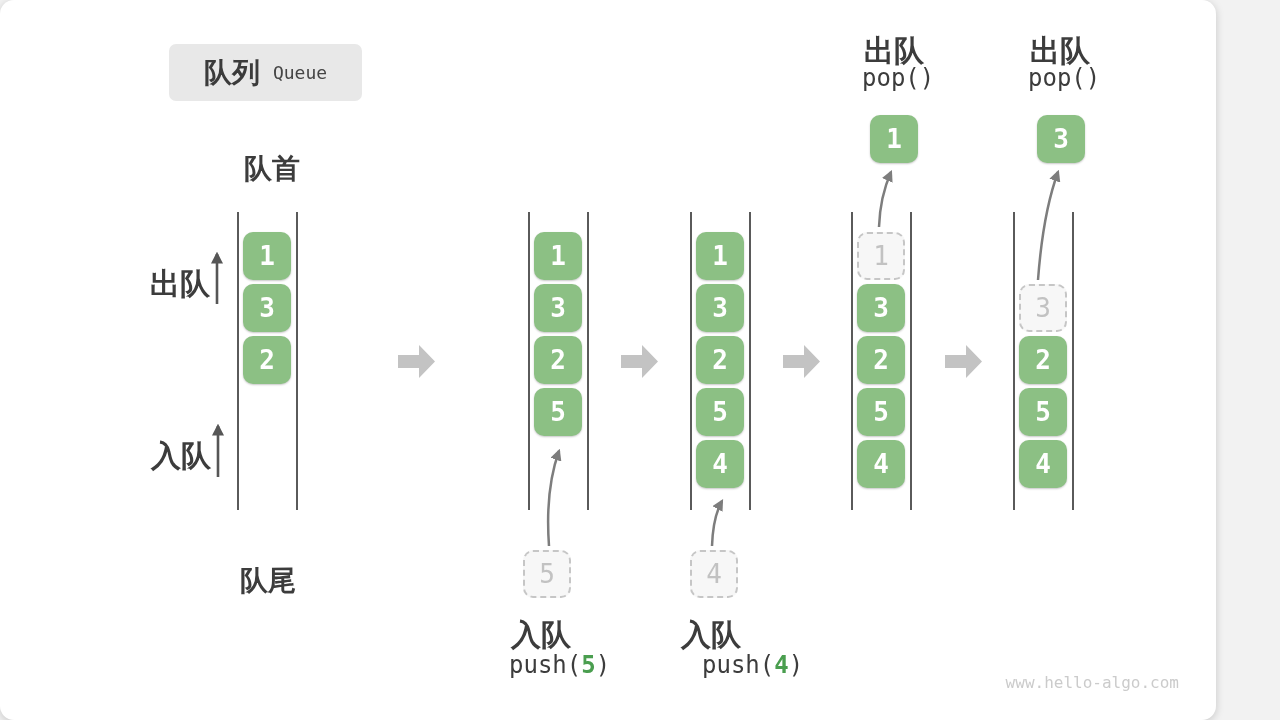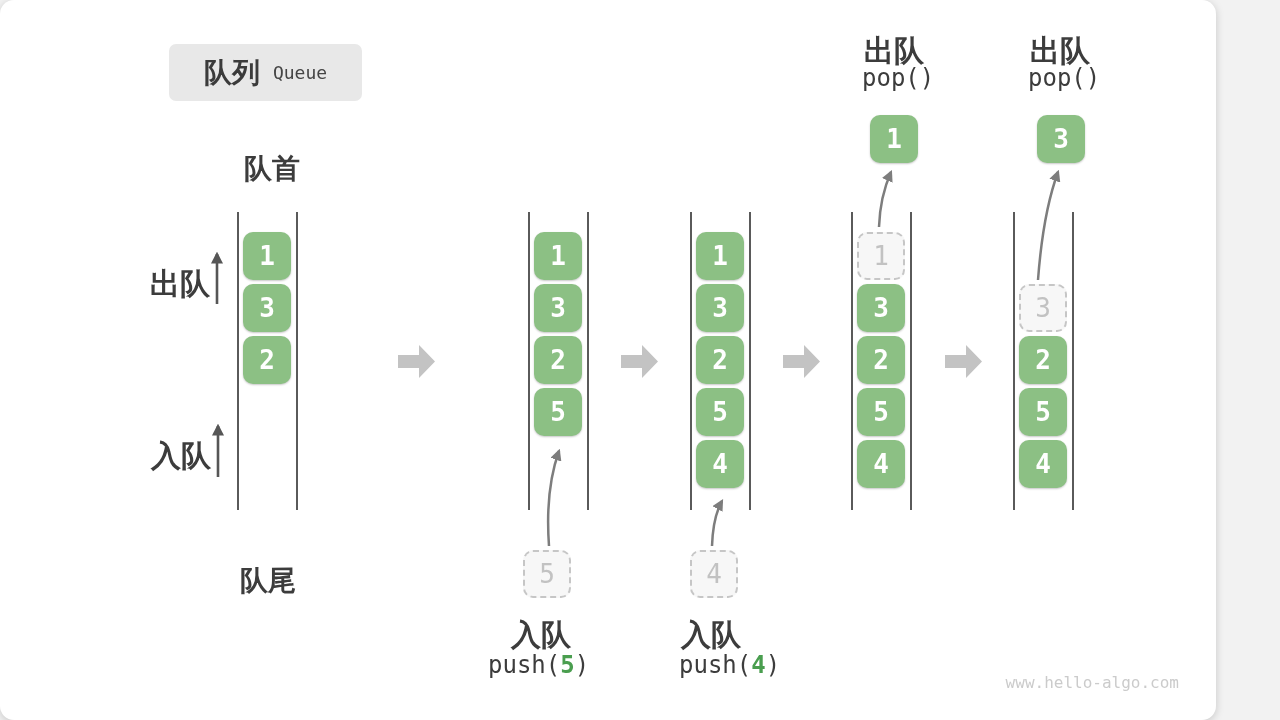--- a/index.html
+++ b/index.html
@@ -119,24 +119,24 @@
   <div class="cell green" style="left:857px;top:440px">4</div>
   <div class="cell green" style="left:870px;top:115px">1</div>
 
   <div class="cell ghost" style="left:1019px;top:284px">3</div>
   <div class="cell green" style="left:1019px;top:336px">2</div>
   <div class="cell green" style="left:1019px;top:388px">5</div>
   <div class="cell green" style="left:1019px;top:440px">4</div>
   <div class="cell green" style="left:1037px;top:115px">3</div>
 
   <div class="cjk lbl-op" style="left:511px;top:615px">入队</div>
-  <div class="code" style="left:488px;top:651px"><span>push(</span><span class="arg">5</span><span>)</span></div>
+  <div class="code" style="left:509px;top:651px"><span>push(</span><span class="arg">5</span><span>)</span></div>
 
   <div class="cjk lbl-op" style="left:681px;top:615px">入队</div>
-  <div class="code" style="left:679px;top:651px"><span>push(</span><span class="arg">4</span><span>)</span></div>
+  <div class="code" style="left:702px;top:651px"><span>push(</span><span class="arg">4</span><span>)</span></div>
 
   <div class="cjk lbl-op" style="left:864px;top:31px">出队</div>
   <div class="code" style="left:862px;top:64px">pop()</div>
   <div class="cjk lbl-op" style="left:1030px;top:31px">出队</div>
   <div class="code" style="left:1028px;top:64px">pop()</div>
 
   <div class="watermark">www.hello-algo.com</div>
 </div>
 
 </body></html>

